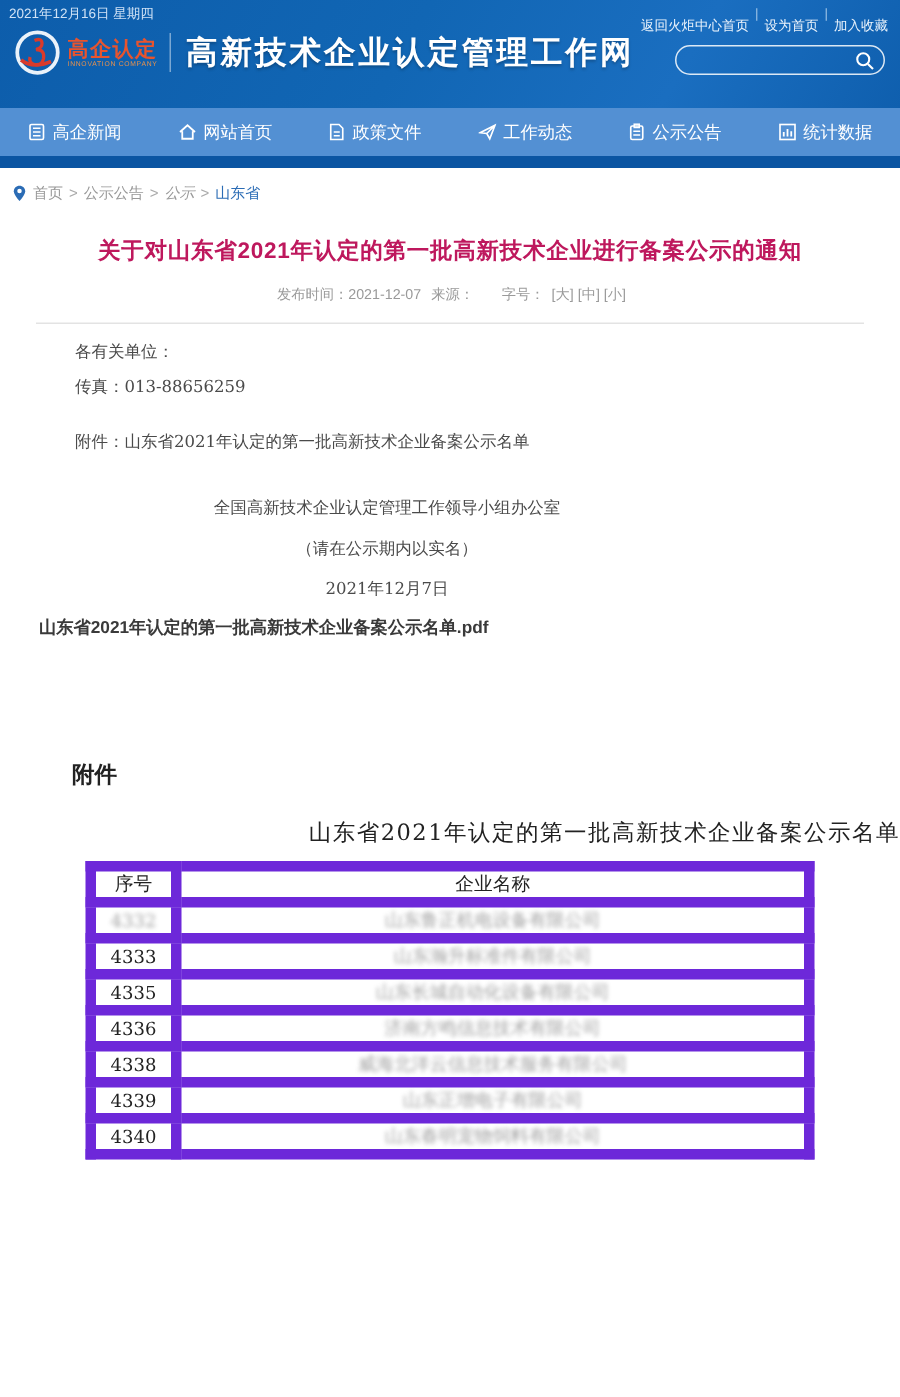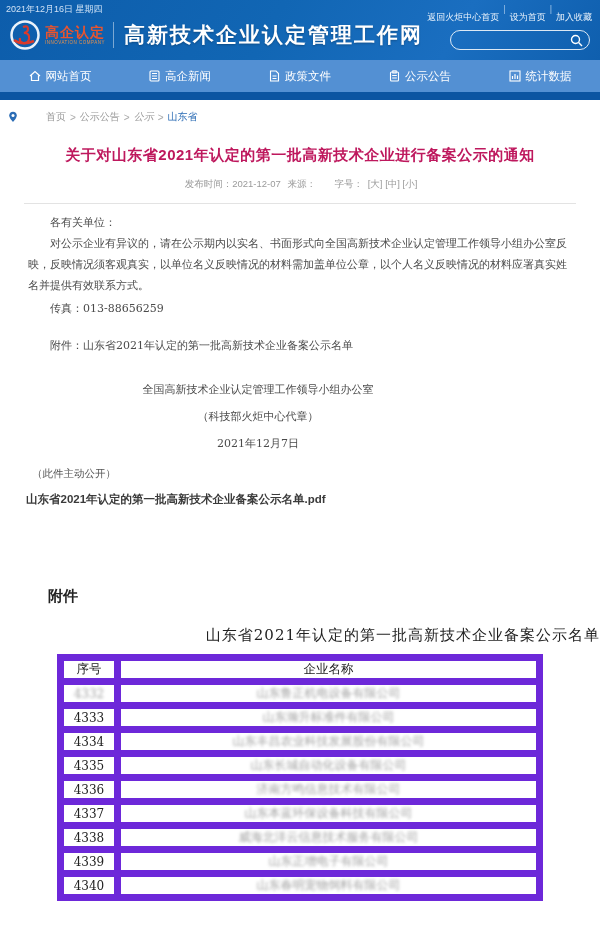--- a/index.html
+++ b/index.html
@@ -4,21 +4,21 @@
 <style>
   * { box-sizing: border-box; margin: 0; padding: 0; }
   html,body { width:600px; }
   body {
     font-family: "Liberation Sans", sans-serif;
     background:#fff; color:#333; width:600px; height:931px;
     position:relative; overflow:hidden;
   }
   
   .masthead{
-    height:60px;
+    height:72px;
     background:linear-gradient(120deg,#0d5dab 0%,#1166b4 45%,#1a6ec0 75%,#0f5fae 100%);
     position:relative; color:#fff;
   }
   .topbar{ display:flex; justify-content:space-between; align-items:center;
     padding:2px 8px 0 6px; height:16px; font-size:9px; color:#cfe2f6;}
   .topbar-links{ display:flex; gap:4px; align-items:center;}
   .topbar-links a{ color:#eaf3fc; text-decoration:none;margin-top:16px;}
   .topbar-links .sep{ color:#9cc2e6;}
   .brandrow{ display:flex; align-items:center; padding:4px 8px 0 10px;}
   .logo-badge{ width:30px; height:30px; flex:0 0 30px;}
@@ -112,46 +112,54 @@
         <circle cx="5.5" cy="5.5" r="4" fill="none" stroke="#fff" stroke-width="1.4"></circle>
         <line x1="8.6" y1="8.6" x2="12" y2="12" stroke="#fff" stroke-width="1.4"></line>
       </svg>
     </span>
   </div>
 </div>
 
 <div class="navbar">
   <a class="nav-item" href="#">
     <span>
-        <svg width="12" height="12" viewBox="0 0 12 12">
-          <path d="M1 6 L6 1.5 L11 6 M2.5 5.5 V10.5 H9.5 V5.5" fill="none" stroke="#fff" stroke-width="1.2"></path>
-        </svg>
-      </span>
-    <span>网站首页</span>
-  </a>
-  <a class="nav-item" href="#">
-    <span>
         <svg width="11" height="12" viewBox="0 0 11 12">
           <rect x="1" y="1" width="9" height="10" rx="1" fill="none" stroke="#fff" stroke-width="1.1"></rect>
           <line x1="3" y1="3.5" x2="8" y2="3.5" stroke="#fff" stroke-width="1"></line>
           <line x1="3" y1="6" x2="8" y2="6" stroke="#fff" stroke-width="1"></line>
           <line x1="3" y1="8.5" x2="8" y2="8.5" stroke="#fff" stroke-width="1"></line>
         </svg>
       </span>
     <span>高企新闻</span>
   </a>
   <a class="nav-item" href="#">
     <span>
+        <svg width="12" height="12" viewBox="0 0 12 12">
+          <path d="M1 6 L6 1.5 L11 6 M2.5 5.5 V10.5 H9.5 V5.5" fill="none" stroke="#fff" stroke-width="1.2"></path>
+        </svg>
+      </span>
+    <span>网站首页</span>
+  </a>
+  <a class="nav-item" href="#">
+    <span>
         <svg width="11" height="12" viewBox="0 0 11 12">
           <path d="M1.5 1 H7 L9.5 3.5 V11 H1.5 Z" fill="none" stroke="#fff" stroke-width="1.1"></path>
           <line x1="3.5" y1="6" x2="7.5" y2="6" stroke="#fff" stroke-width="1"></line>
           <line x1="3.5" y1="8.5" x2="7.5" y2="8.5" stroke="#fff" stroke-width="1"></line>
         </svg>
       </span>
     <span>政策文件</span>
+  </a>
+  <a class="nav-item" href="#">
+    <span>
+        <svg width="12" height="12" viewBox="0 0 12 12">
+          <path d="M1 6.5 L11 1.5 L7.5 10.5 L5.5 7 Z M5.5 7 L11 1.5" fill="none" stroke="#fff" stroke-width="1.1"></path>
+        </svg>
+      </span>
+    <span>工作动态</span>
   </a>
   <a class="nav-item" href="#">
     <span>
         <svg width="11" height="12" viewBox="0 0 11 12">
           <rect x="1.5" y="2" width="8" height="9" rx="1" fill="none" stroke="#fff" stroke-width="1.1"></rect>
           <rect x="3.8" y="0.8" width="3.4" height="2.2" fill="none" stroke="#fff" stroke-width="1"></rect>
           <line x1="3.2" y1="5.5" x2="7.8" y2="5.5" stroke="#fff" stroke-width="1"></line>
           <line x1="3.2" y1="8" x2="7.8" y2="8" stroke="#fff" stroke-width="1"></line>
         </svg>
       </span>
@@ -171,21 +179,21 @@
 </div>
 <div class="nav-strip"></div>
 
 <div class="breadcrumb">
   <span class="pin-icon">
     <svg width="10" height="12" viewBox="0 0 10 12">
         <path d="M5 0.8 C 2.8 0.8 1.2 2.4 1.2 4.5 C 1.2 7 5 11 5 11 C 5 11 8.8 7 8.8 4.5 C 8.8 2.4 7.2 0.8 5 0.8 Z" fill="#2b6cb5"></path>
         <circle cx="5" cy="4.4" r="1.5" fill="#fff"></circle>
       </svg>
   </span>
-  <a href="#" style="color:#999;text-decoration:none;margin-left:24px;">首页</a>
+  <a href="#" style="color:#999;text-decoration:none;">首页</a>
   <span class="sep">&gt;</span>
   <a href="#" style="color:#999;text-decoration:none;">公示公告</a>
   <span class="sep">&gt;</span>
   <a href="#" style="color:#999;text-decoration:none;font-style:italic;">公示</a>
   <span class="sep">&gt;</span>
   <span class="current">山东省</span>
 </div>
 
 <div class="article">
   <h1 class="article-title">关于对山东省2021年认定的第一批高新技术企业进行备案公示的通知</h1>
@@ -194,32 +202,30 @@
     <span>来源：</span>
     <span style="margin-left:14px;">字号：</span>
     <a href="#" style="color:#9a9a9a;text-decoration:none;">[大]</a>
     <a href="#" style="color:#9a9a9a;text-decoration:none;">[中]</a>
     <a href="#" style="color:#9a9a9a;text-decoration:none;">[小]</a>
   </div>
   <hr class="meta-divider">
 
   <div class="body-text">
     <p>各有关单位：</p>
-    <p>对公示企业有异议的，请在公示期内以实名、书面形式向全国高新技术企业认定管理工作领导小组办公室反映，反映情况须客观真实，以单位名义反映情况的材料需加盖单位公章，以个人名义反映情况的材料应署真实姓名并提供有效联系方式。</p>
     <p class="fax-line">传真：013-88656259</p>
     <p class="attachment-line">附件：山东省2021年认定的第一批高新技术企业备案公示名单</p>
   </div>
 
   <div class="sign-block">
     <div>全国高新技术企业认定管理工作领导小组办公室</div>
-    <div>（科技部火炬中心代章）</div>
+    <div>（请在公示期内以实名）</div>
     <div>2021年12月7日</div>
   </div>
 
-  <p class="public-note">（此件主动公开）</p>
   <a href="#" class="pdf-link">山东省2021年认定的第一批高新技术企业备案公示名单.pdf</a>
 </div>
 
 <div class="attach-heading">附件</div>
 <div class="table-title">山东省2021年认定的第一批高新技术企业备案公示名单</div>
 
 <div class="table-wrap">
   <table class="company">
     <colgroup>
         <col class="c-no">
@@ -234,36 +240,28 @@
     <tbody>
         <tr>
     <td class="blurred">4332</td>
     <td class="blurred">山东鲁正机电设备有限公司</td>
   </tr>
         <tr>
     <td>4333</td>
     <td class="blurred">山东瀚升标准件有限公司</td>
   </tr>
         <tr>
-    <td>4334</td>
-    <td class="blurred">山东丰昌农业科技发展股份有限公司</td>
-  </tr>
-        <tr>
     <td>4335</td>
     <td class="blurred">山东长城自动化设备有限公司</td>
   </tr>
         <tr>
     <td>4336</td>
     <td class="blurred">济南方鸣信息技术有限公司</td>
   </tr>
         <tr>
-    <td>4337</td>
-    <td class="blurred">山东本蓝环保设备科技有限公司</td>
-  </tr>
-        <tr>
     <td>4338</td>
     <td class="blurred">威海北洋云信息技术服务有限公司</td>
   </tr>
         <tr>
     <td>4339</td>
     <td class="blurred">山东正增电子有限公司</td>
   </tr>
         <tr>
     <td>4340</td>
     <td class="blurred">山东春明宠物饲料有限公司</td>

